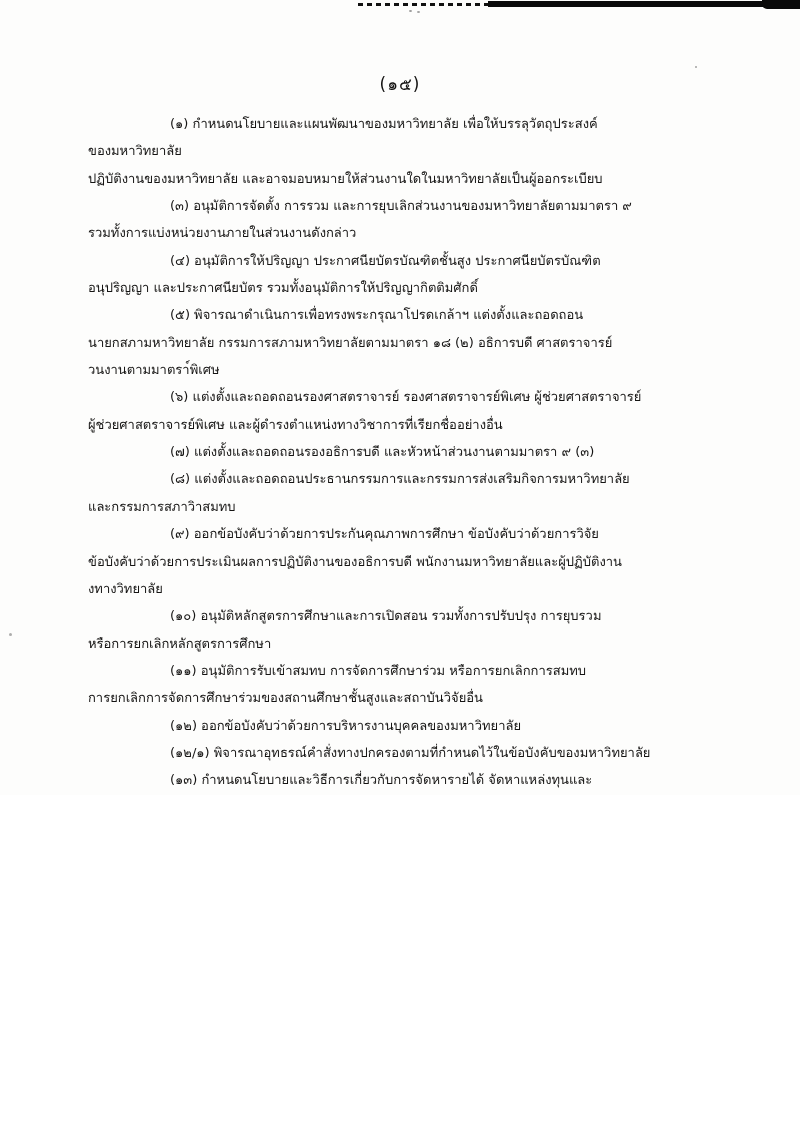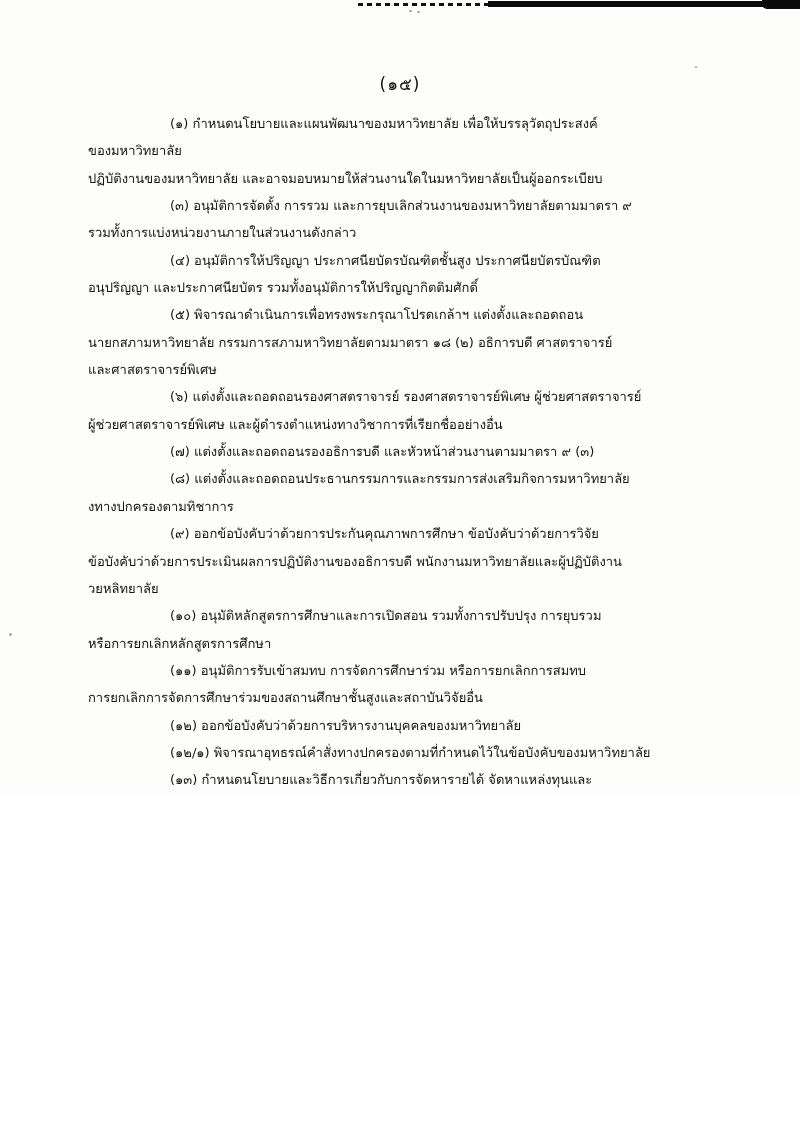--- a/index.html
+++ b/index.html
@@ -95,33 +95,33 @@
     <p>ปฏิบัติงานของมหาวิทยาลัย และอาจมอบหมายให้ส่วนงานใดในมหาวิทยาลัยเป็นผู้ออกระเบียบ</p>
 
     <p class="in">(๓) อนุมัติการจัดตั้ง การรวม และการยุบเลิกส่วนงานของมหาวิทยาลัยตามมาตรา ๙</p>
     <p>รวมทั้งการแบ่งหน่วยงานภายในส่วนงานดังกล่าว</p>
 
     <p class="in">(๔) อนุมัติการให้ปริญญา ประกาศนียบัตรบัณฑิตชั้นสูง ประกาศนียบัตรบัณฑิต</p>
     <p>อนุปริญญา และประกาศนียบัตร รวมทั้งอนุมัติการให้ปริญญากิตติมศักดิ์</p>
 
     <p class="in">(๕) พิจารณาดำเนินการเพื่อทรงพระกรุณาโปรดเกล้าฯ แต่งตั้งและถอดถอน</p>
     <p>นายกสภามหาวิทยาลัย กรรมการสภามหาวิทยาลัยตามมาตรา ๑๘ (๒) อธิการบดี ศาสตราจารย์</p>
-    <p>และศาสตราจารย์พิเศษ</p>
+    <p>วนงานตามมาตรา์พิเศษ</p>
 
     <p class="in">(๖) แต่งตั้งและถอดถอนรองศาสตราจารย์ รองศาสตราจารย์พิเศษ ผู้ช่วยศาสตราจารย์</p>
     <p>ผู้ช่วยศาสตราจารย์พิเศษ และผู้ดำรงตำแหน่งทางวิชาการที่เรียกชื่ออย่างอื่น</p>
 
     <p class="in">(๗) แต่งตั้งและถอดถอนรองอธิการบดี และหัวหน้าส่วนงานตามมาตรา ๙ (๓)</p>
 
     <p class="in">(๘) แต่งตั้งและถอดถอนประธานกรรมการและกรรมการส่งเสริมกิจการมหาวิทยาลัย</p>
-    <p>งทางปกครองตามทิชาการ</p>
+    <p>และกรรมการสภาวิาสมทบ</p>
 
     <p class="in">(๙) ออกข้อบังคับว่าด้วยการประกันคุณภาพการศึกษา ข้อบังคับว่าด้วยการวิจัย</p>
     <p>ข้อบังคับว่าด้วยการประเมินผลการปฏิบัติงานของอธิการบดี พนักงานมหาวิทยาลัยและผู้ปฏิบัติงาน</p>
-    <p>วยหลิทยาลัย</p>
+    <p>งทางวิทยาลัย</p>
 
     <p class="in">(๑๐) อนุมัติหลักสูตรการศึกษาและการเปิดสอน รวมทั้งการปรับปรุง การยุบรวม</p>
     <p>หรือการยกเลิกหลักสูตรการศึกษา</p>
 
     <p class="in">(๑๑) อนุมัติการรับเข้าสมทบ การจัดการศึกษาร่วม หรือการยกเลิกการสมทบ</p>
     <p>การยกเลิกการจัดการศึกษาร่วมของสถานศึกษาชั้นสูงและสถาบันวิจัยอื่น</p>
 
     <p class="in">(๑๒) ออกข้อบังคับว่าด้วยการบริหารงานบุคคลของมหาวิทยาลัย</p>
 
     <p class="in">(๑๒/๑) พิจารณาอุทธรณ์คำสั่งทางปกครองตามที่กำหนดไว้ในข้อบังคับของมหาวิทยาลัย</p>

